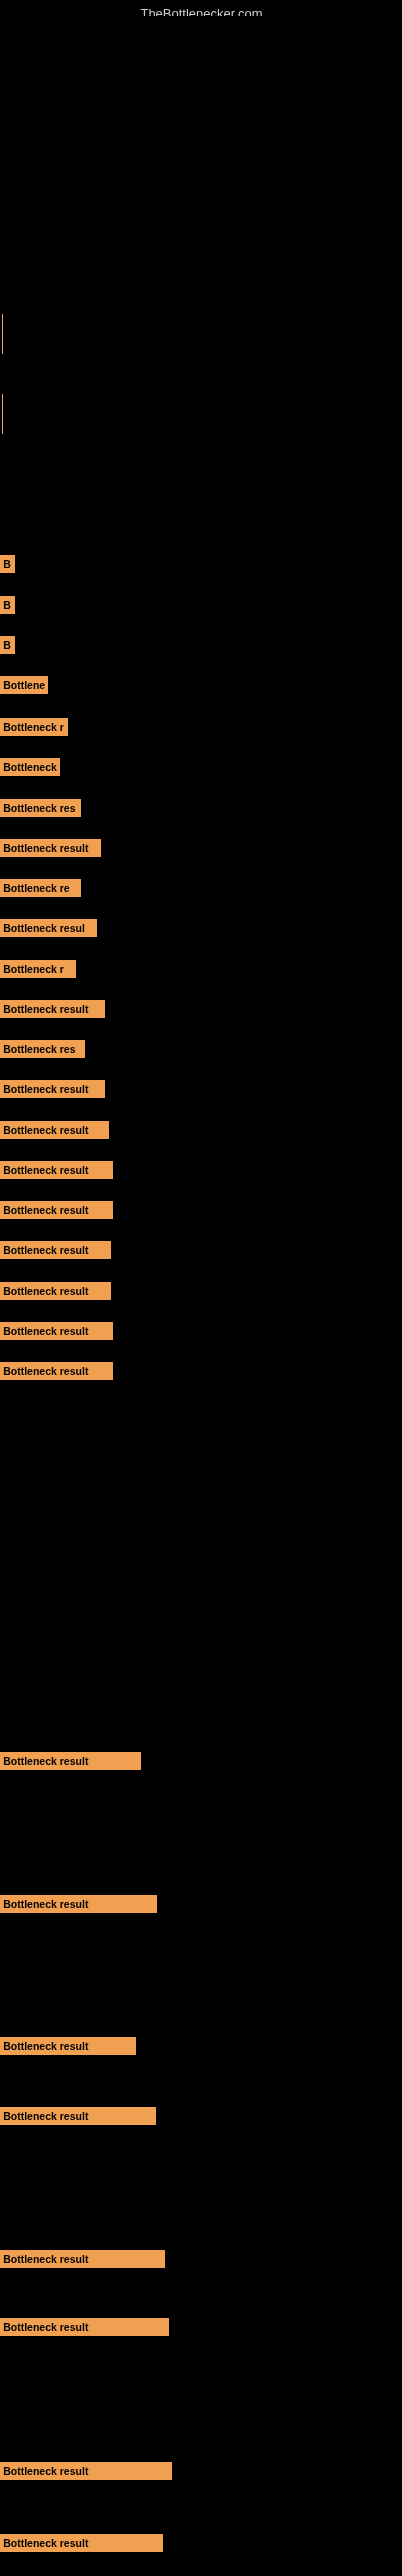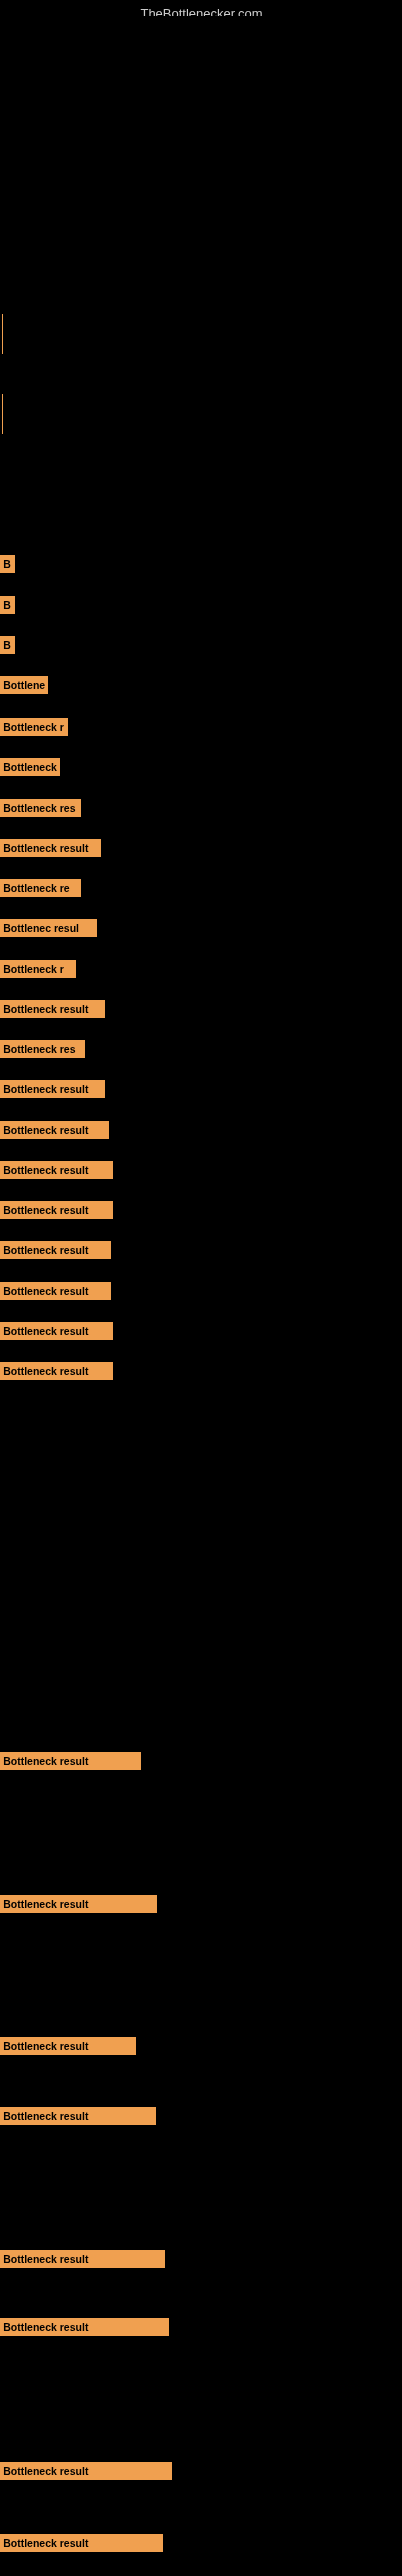--- a/index.html
+++ b/index.html
@@ -34,21 +34,21 @@
 
 <div style="position: absolute; left: 0px; top: 555px; width: 14.5px; height: 17.7px; background-color: rgb(240, 160, 80); color: rgb(0, 0, 0); font-size: 10.5px; font-weight: bold; display: flex; align-items: center; padding-left: 3.2px; white-space: nowrap; overflow: hidden;">B</div>
     <div style="position: absolute; left: 0px; top: 596px; width: 14.5px; height: 17.7px; background-color: rgb(240, 160, 80); color: rgb(0, 0, 0); font-size: 10.5px; font-weight: bold; display: flex; align-items: center; padding-left: 3.2px; white-space: nowrap; overflow: hidden;">B</div>
     <div style="position: absolute; left: 0px; top: 636px; width: 14.5px; height: 17.7px; background-color: rgb(240, 160, 80); color: rgb(0, 0, 0); font-size: 10.5px; font-weight: bold; display: flex; align-items: center; padding-left: 3.2px; white-space: nowrap; overflow: hidden;">B</div>
     <div style="position: absolute; left: 0px; top: 676px; width: 48px; height: 17.7px; background-color: rgb(240, 160, 80); color: rgb(0, 0, 0); font-size: 10.5px; font-weight: bold; display: flex; align-items: center; padding-left: 3.2px; white-space: nowrap; overflow: hidden; text-align: center;">Bottlene</div>
     <div style="position: absolute; left: 0px; top: 718px; width: 68px; height: 17.7px; background-color: rgb(240, 160, 80); color: rgb(0, 0, 0); font-size: 10.5px; font-weight: bold; display: flex; align-items: center; padding-left: 3.2px; white-space: nowrap; overflow: hidden;">Bottleneck r</div>
     <div style="position: absolute; left: 0px; top: 758px; width: 60px; height: 17.7px; background-color: rgb(240, 160, 80); color: rgb(0, 0, 0); font-size: 10.5px; font-weight: bold; display: flex; align-items: center; padding-left: 3.2px; white-space: nowrap; overflow: hidden;">Bottleneck</div>
     <div style="position: absolute; left: 0px; top: 799px; width: 81px; height: 17.7px; background-color: rgb(240, 160, 80); color: rgb(0, 0, 0); font-size: 10.5px; font-weight: bold; display: flex; align-items: center; padding-left: 3.2px; white-space: nowrap; overflow: hidden;">Bottleneck res</div>
     <div style="position: absolute; left: 0px; top: 839px; width: 101px; height: 17.7px; background-color: rgb(240, 160, 80); color: rgb(0, 0, 0); font-size: 10.5px; font-weight: bold; display: flex; align-items: center; padding-left: 3.2px; white-space: nowrap; overflow: hidden;">Bottleneck result</div>
     <div style="position: absolute; left: 0px; top: 879px; width: 81px; height: 17.7px; background-color: rgb(240, 160, 80); color: rgb(0, 0, 0); font-size: 10.5px; font-weight: bold; display: flex; align-items: center; padding-left: 3.2px; white-space: nowrap; overflow: hidden;">Bottleneck re</div>
-    <div style="position: absolute; left: 0px; top: 919px; width: 97px; height: 17.7px; background-color: rgb(240, 160, 80); color: rgb(0, 0, 0); font-size: 10.5px; font-weight: bold; display: flex; align-items: center; padding-left: 3.2px; white-space: nowrap; overflow: hidden;">Bottlenec resul</div>
+    <div style="position: absolute; left: 0px; top: 919px; width: 97px; height: 17.7px; background-color: rgb(240, 160, 80); color: rgb(0, 0, 0); font-size: 10.5px; font-weight: bold; display: flex; align-items: center; padding-left: 3.2px; white-space: nowrap; overflow: hidden;">Bottleneck resul</div>
     <div style="position: absolute; left: 0px; top: 960px; width: 76px; height: 17.7px; background-color: rgb(240, 160, 80); color: rgb(0, 0, 0); font-size: 10.5px; font-weight: bold; display: flex; align-items: center; padding-left: 3.2px; white-space: nowrap; overflow: hidden;">Bottleneck r</div>
     <div style="position: absolute; left: 0px; top: 1000px; width: 105px; height: 17.7px; background-color: rgb(240, 160, 80); color: rgb(0, 0, 0); font-size: 10.5px; font-weight: bold; display: flex; align-items: center; padding-left: 3.2px; white-space: nowrap; overflow: hidden;">Bottleneck result</div>
     <div style="position: absolute; left: 0px; top: 1040px; width: 85px; height: 17.7px; background-color: rgb(240, 160, 80); color: rgb(0, 0, 0); font-size: 10.5px; font-weight: bold; display: flex; align-items: center; padding-left: 3.2px; white-space: nowrap; overflow: hidden;">Bottleneck res</div>
     <div style="position: absolute; left: 0px; top: 1080px; width: 105px; height: 17.7px; background-color: rgb(240, 160, 80); color: rgb(0, 0, 0); font-size: 10.5px; font-weight: bold; display: flex; align-items: center; padding-left: 3.2px; white-space: nowrap; overflow: hidden;">Bottleneck result</div>
     <div style="position: absolute; left: 0px; top: 1121px; width: 109px; height: 17.7px; background-color: rgb(240, 160, 80); color: rgb(0, 0, 0); font-size: 10.5px; font-weight: bold; display: flex; align-items: center; padding-left: 3.2px; white-space: nowrap; overflow: hidden;">Bottleneck result</div>
     <div style="position: absolute; left: 0px; top: 1161px; width: 113px; height: 17.7px; background-color: rgb(240, 160, 80); color: rgb(0, 0, 0); font-size: 10.5px; font-weight: bold; display: flex; align-items: center; padding-left: 3.2px; white-space: nowrap; overflow: hidden;">Bottleneck result</div>
     <div style="position: absolute; left: 0px; top: 1201px; width: 113px; height: 17.7px; background-color: rgb(240, 160, 80); color: rgb(0, 0, 0); font-size: 10.5px; font-weight: bold; display: flex; align-items: center; padding-left: 3.2px; white-space: nowrap; overflow: hidden;">Bottleneck result</div>
     <div style="position: absolute; left: 0px; top: 1241px; width: 111px; height: 17.7px; background-color: rgb(240, 160, 80); color: rgb(0, 0, 0); font-size: 10.5px; font-weight: bold; display: flex; align-items: center; padding-left: 3.2px; white-space: nowrap; overflow: hidden;">Bottleneck result</div>
     <div style="position: absolute; left: 0px; top: 1282px; width: 111px; height: 17.7px; background-color: rgb(240, 160, 80); color: rgb(0, 0, 0); font-size: 10.5px; font-weight: bold; display: flex; align-items: center; padding-left: 3.2px; white-space: nowrap; overflow: hidden;">Bottleneck result</div>
     <div style="position: absolute; left: 0px; top: 1322px; width: 113px; height: 17.7px; background-color: rgb(240, 160, 80); color: rgb(0, 0, 0); font-size: 10.5px; font-weight: bold; display: flex; align-items: center; padding-left: 3.2px; white-space: nowrap; overflow: hidden;">Bottleneck result</div>

